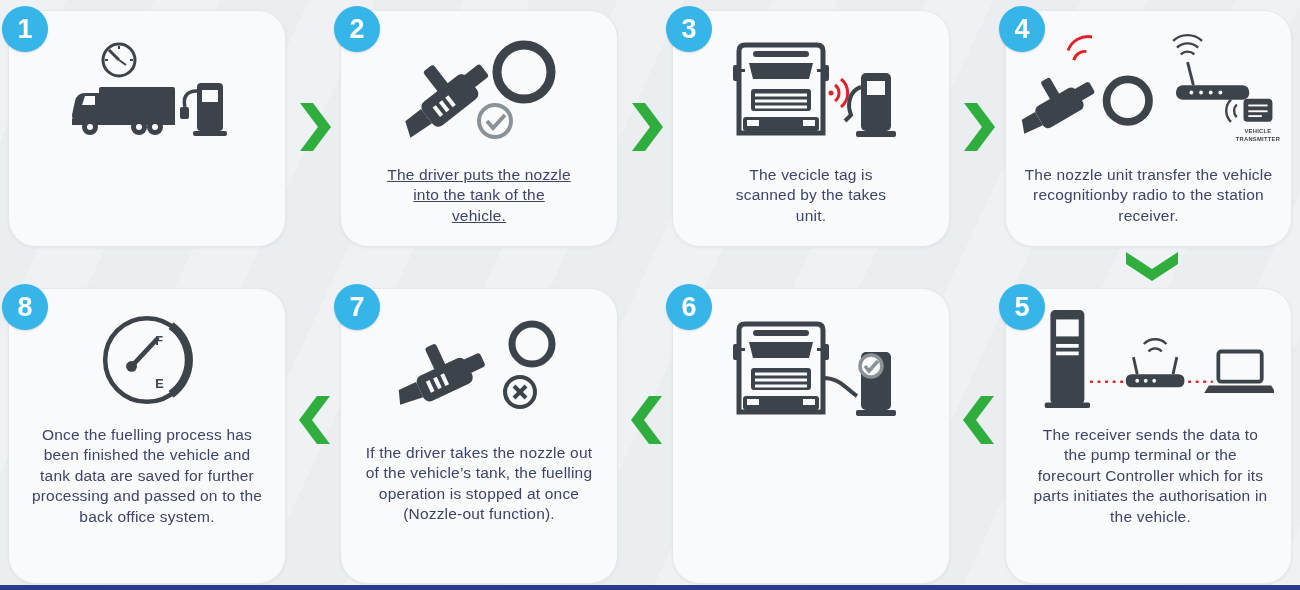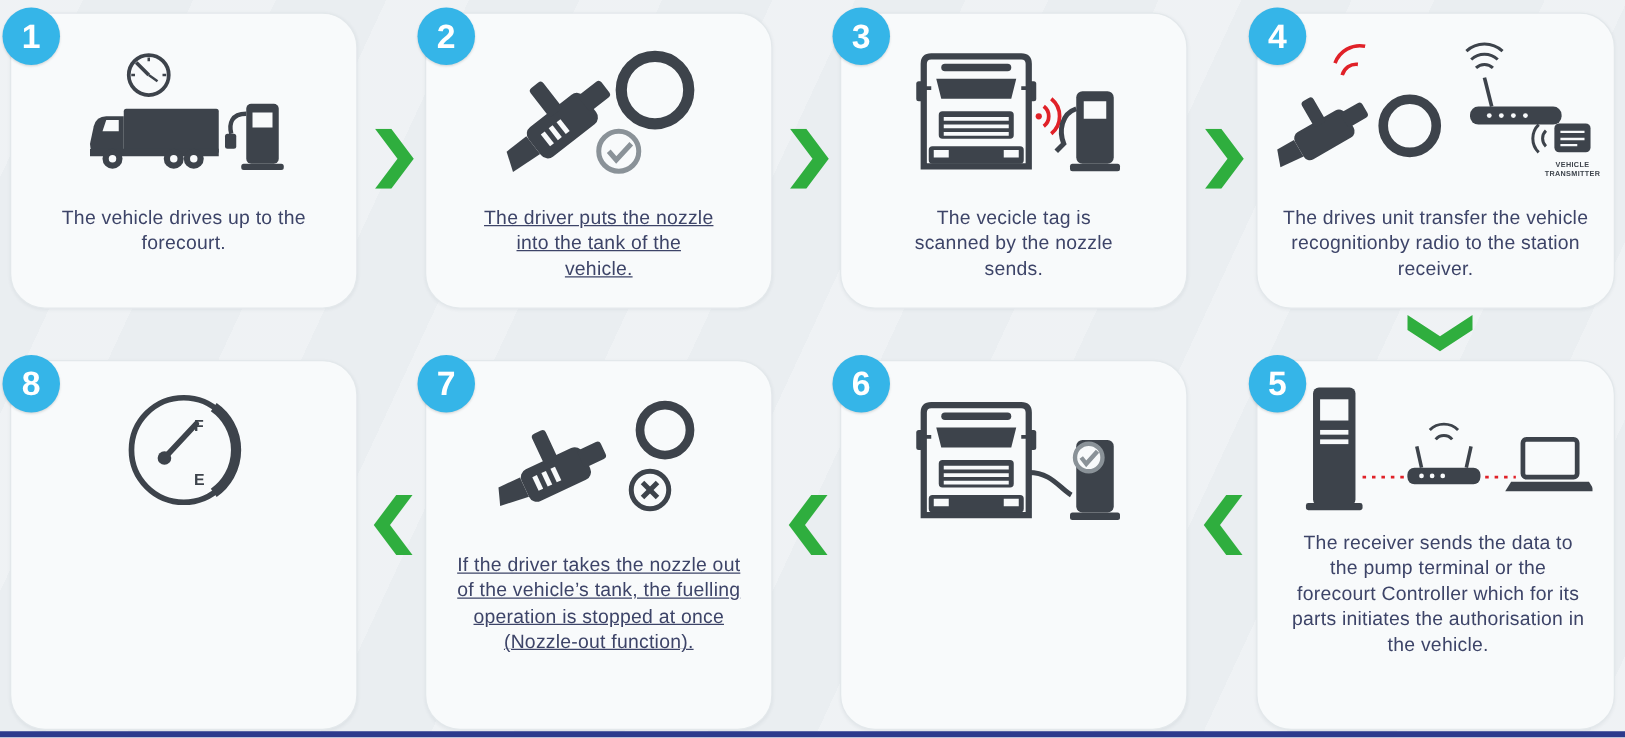--- a/index.html
+++ b/index.html
@@ -94,21 +94,20 @@
         <path d="M28,61 L38,61 L38,70 L25,70 Z" class="paper-fill"></path>
         <g fill="currentColor">
           <rect x="140" y="48" width="26" height="48" rx="4"></rect>
           <rect x="136" y="96" width="34" height="5" rx="2"></rect>
           <rect x="123" y="72" width="9" height="12" rx="2"></rect>
         </g>
         <rect x="145" y="55" width="16" height="12" class="paper-fill"></rect>
         <path d="M140,56 C128,56 126,64 128,72" stroke="currentColor" stroke-width="3.5" fill="none"></path>
       </svg>
     </div>
-    <p class="caption" style="max-width:200px;">The vehicle drives up to the forecourt.</p>
   </div>
 
   <div class="card" style="left:340px;top:10px;width:278px;height:237px;">
     <div class="badge">
       <span>2</span>
     </div>
     <div class="icon-wrap">
       <svg viewBox="0 0 175 115" width="175" height="115">
         <circle cx="132" cy="38" r="27" fill="none" stroke="currentColor" stroke-width="9"></circle>
         <g transform="rotate(-38 62 62)" fill="currentColor">
@@ -161,21 +160,21 @@
         </g>
         <circle cx="112" cy="58" r="2.5" class="red-fill"></circle>
         <g fill="currentColor">
           <rect x="142" y="38" width="30" height="58" rx="5"></rect>
           <rect x="137" y="96" width="40" height="6" rx="2"></rect>
         </g>
         <rect x="148" y="46" width="18" height="14" class="paper-fill"></rect>
         <path d="M142,52 C130,56 128,70 132,80 L126,86" stroke="currentColor" stroke-width="4" fill="none"></path>
       </svg>
     </div>
-    <p class="caption" style="max-width:165px;">The vecicle tag is scanned by the nozzle sends.</p>
+    <p class="caption" style="max-width:165px;">The vecicle tag is scanned by the takes unit.</p>
   </div>
 
   <div class="card" style="left:1005px;top:10px;width:287px;height:237px;">
     <div class="badge">
       <span>4</span>
     </div>
     <div class="icon-wrap">
       <svg viewBox="0 0 280 128" width="270" height="124">
         <g class="red-stroke" stroke-width="3">
           <path d="M62,32 a12,12 0 0 1 13,-9"></path>
@@ -212,21 +211,21 @@
           </g>
           <g stroke="currentColor" stroke-width="2.5" fill="none">
             <path d="M231,78 a9,9 0 0 0 0,13"></path>
             <path d="M225,73 a16,16 0 0 0 0,23"></path>
           </g>
           <text x="253" y="108" text-anchor="middle" class="tiny-label">VEHICLE</text>
           <text x="253" y="116" text-anchor="middle" class="tiny-label">TRANSMITTER</text>
         </g>
       </svg>
     </div>
-    <p class="caption" style="max-width:255px;">The drives unit transfer the vehicle recognitionby radio to the station receiver.</p>
+    <p class="caption" style="max-width:255px;">The nozzle unit transfer the vehicle recognitionby radio to the station receiver.</p>
   </div>
 
   <div class="card" style="left:1005px;top:288px;width:287px;height:296px;">
     <div class="badge">
       <span>5</span>
     </div>
     <div class="icon-wrap short">
       <svg viewBox="0 0 265 118" width="250" height="112">
         <g fill="currentColor">
           <rect x="28" y="6" width="36" height="100" rx="5"></rect>
@@ -315,37 +314,38 @@
           <rect x="41" y="58" width="4" height="12"></rect>
           <rect x="49" y="58" width="4" height="12"></rect>
         </g>
         <g stroke="currentColor" stroke-width="4" fill="none">
           <circle cx="128" cy="80" r="15"></circle>
           <line x1="122" y1="74" x2="134" y2="86"></line>
           <line x1="134" y1="74" x2="122" y2="86"></line>
         </g>
       </svg>
     </div>
-    <p class="caption" style="max-width:240px;text-decoration:underline;">If the driver takes the nozzle out of the vehicle’s tank, the fuelling operation is stopped at once (Nozzle-out function).</p>
+    <p class="caption" style="max-width:240px;">If the driver takes the nozzle out of the vehicle’s tank, the fuelling operation is stopped at once (Nozzle-out function).</p>
   </div>
 
   <div class="card" style="left:8px;top:288px;width:278px;height:296px;">
     <div class="badge">
       <span>8</span>
     </div>
     <div class="icon-wrap short">
       <svg viewBox="0 0 110 110" width="100" height="100">
         <circle cx="55" cy="55" r="46" fill="none" stroke="currentColor" stroke-width="5"></circle>
         <path d="M81.4,17.3 A46,46 0 0 1 81.4,92.7" fill="none" stroke="currentColor" stroke-width="9"></path>
         <text x="64" y="38" class="gauge-letter">F</text>
         <text x="64" y="86" class="gauge-letter">E</text>
         <line x1="38" y1="62" x2="66" y2="32" stroke="currentColor" stroke-width="5" stroke-linecap="round"></line>
         <circle cx="38" cy="62" r="6" fill="currentColor"></circle>
       </svg>
     </div>
+    <p class="caption" style="max-width:235px;">Once the fuelling process has been finished the vehicle and tank data are saved for further processing and passed on to the back office system.</p>
   </div>
 
   <div class="arrow" style="left:298px;top:103px;">
     <svg viewBox="0 0 34 48" width="34" height="48">
         <path d="M2,0 L15,0 L33,24 L15,48 L2,48 L20,24 Z"></path>
       </svg>
   </div>
   <div class="arrow" style="left:630px;top:103px;">
     <svg viewBox="0 0 34 48" width="34" height="48">
         <path d="M2,0 L15,0 L33,24 L15,48 L2,48 L20,24 Z"></path>

